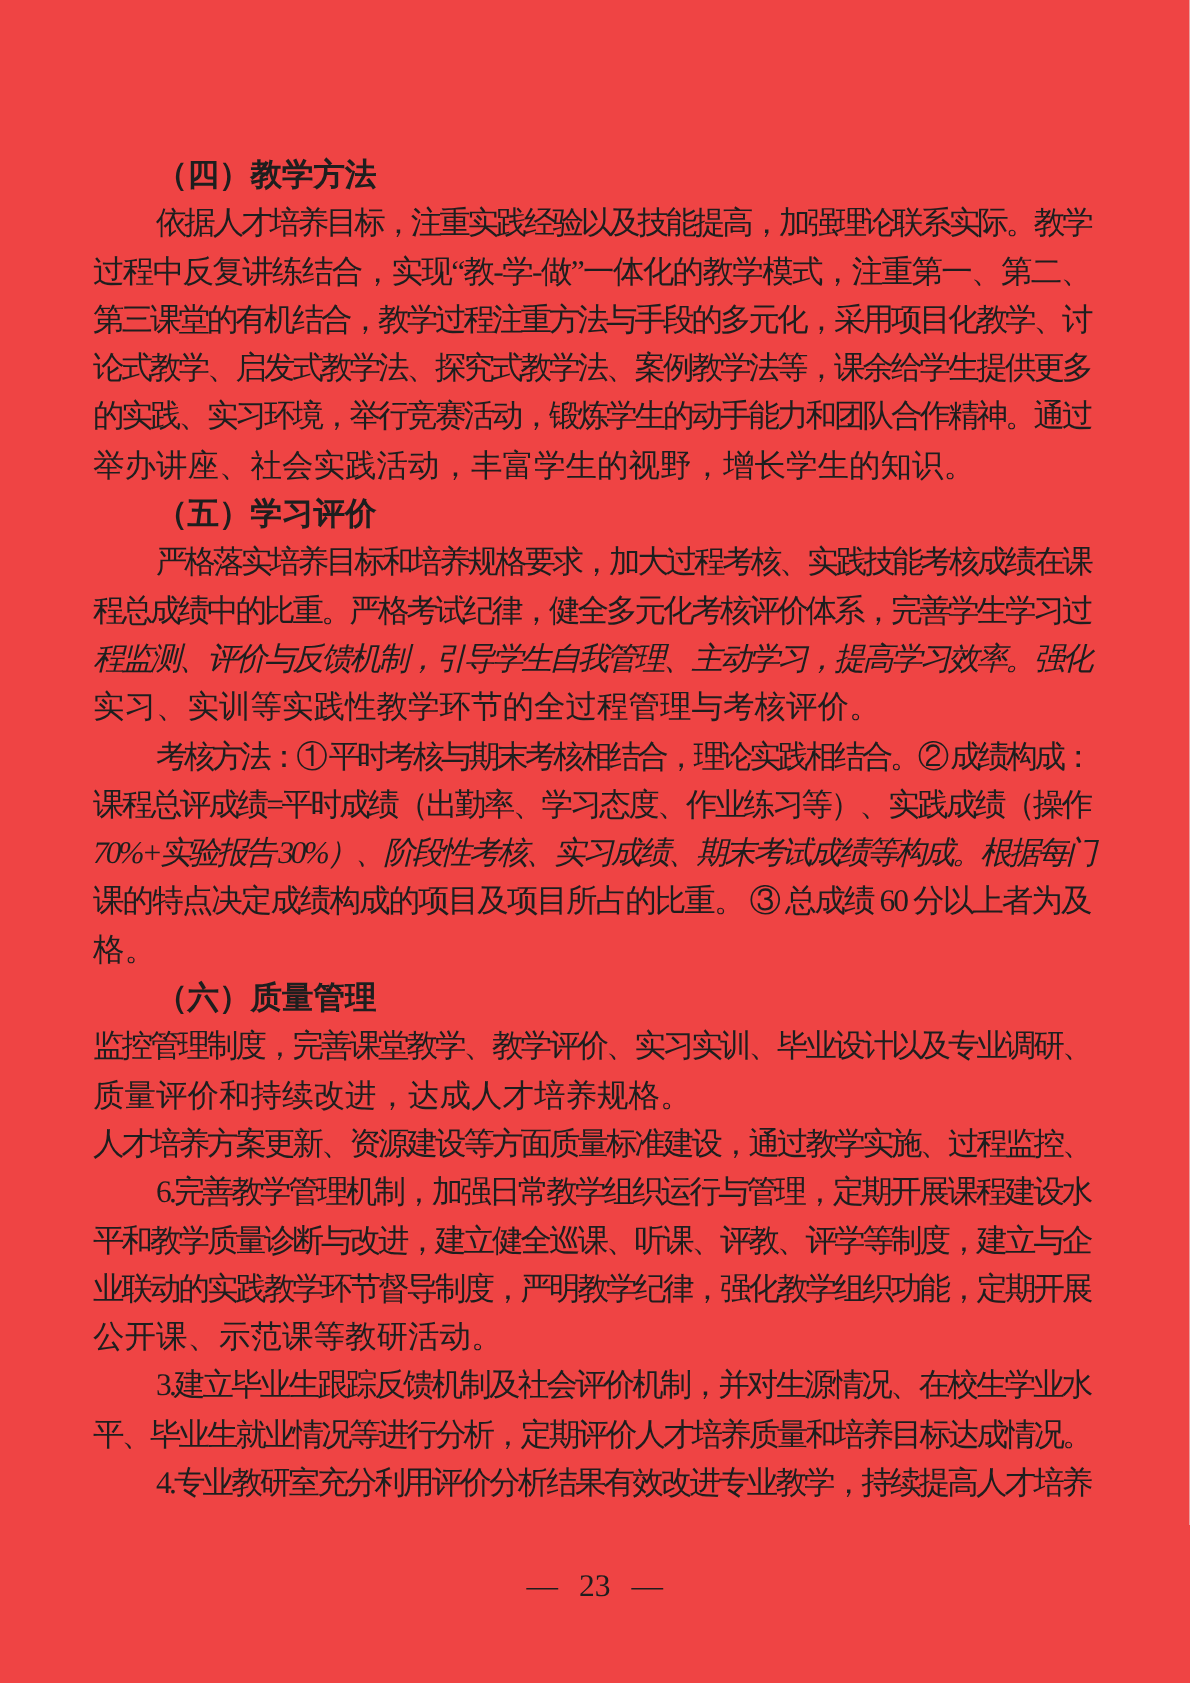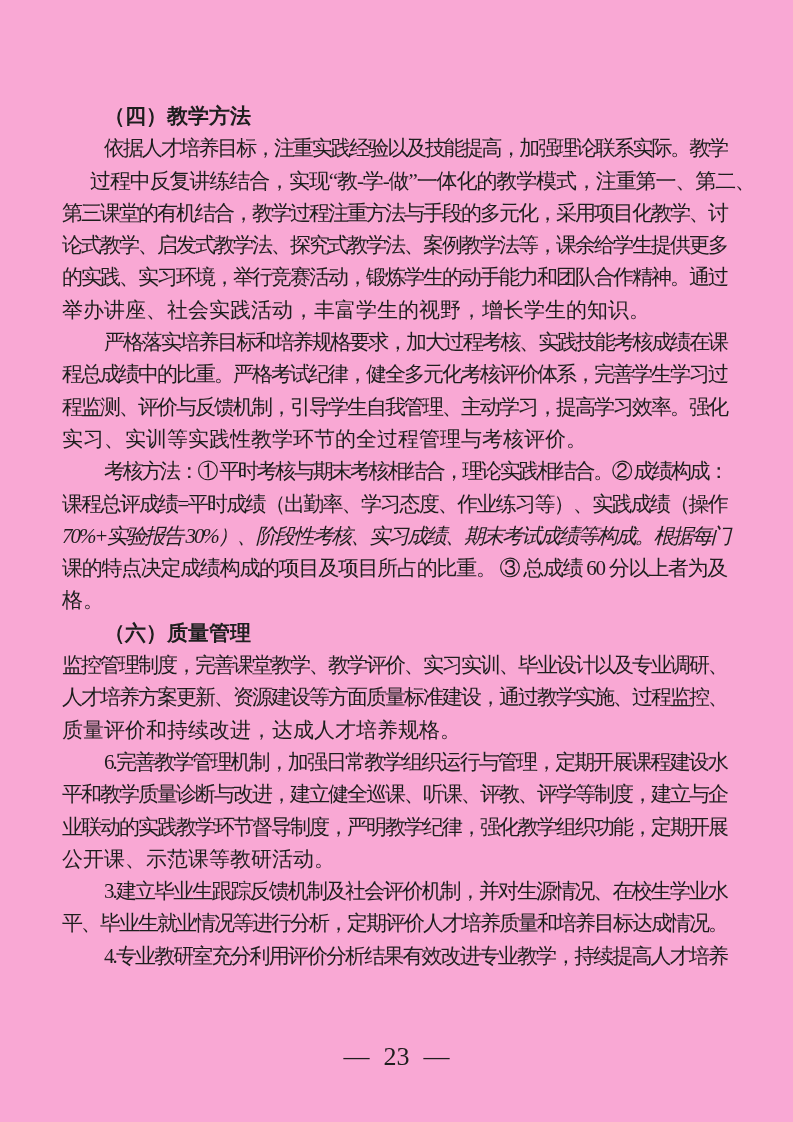--- a/index.html
+++ b/index.html
@@ -1,20 +1,20 @@
 <!DOCTYPE html>
 <html><head>
 <meta charset="utf-8">
 <style>
   html,body{margin:0;padding:0;background:#e8e8e8;}
   .page{
     position:relative;
     width:793px;height:1122px;
     margin:0 auto;
-    background:#f9a8d4;
+    background:#ef4444;
     font-family:"Liberation Serif","DejaVu Serif",serif;
     color:#1e1e1e;
     overflow:hidden;
   }
   #doc{
     position:absolute;
     left:62px;top:100px;width:665px;
   }
   .line{
     height:32.3px;
@@ -29,50 +29,51 @@
   .heading .txt,
   .first .txt{
     padding-left:42px; 
     display:inline-block;
   }
   .txt{display:inline-block;}
   .footer{
     position:absolute;
     top:1041px;left:0;width:100%;
     text-align:center;
-    font-size:26px;line-height:32px;
+    font-size:21px;line-height:32px;
     color:#1e1e1e;
   }
   .footer .num{margin:0 14px;}
 </style>
 </head>
 <body>
 
 <div class="page">
   <div id="doc">
       <div class="line heading"><span class="txt">（四）教学方法</span></div>
       <div class="line body first"><span class="txt" style="letter-spacing: -2.12121px;">依据人才培养目标，注重实践经验以及技能提高，加强理论联系实际。教学</span></div>
-      <div class="line body"><span class="txt" style="letter-spacing: -1.10113px; margin-left: 28px;">过程中反复讲练结合，实现“教-学-做”一体化的教学模式，注重第一、第二、</span></div>
+      <div class="line body"><span class="txt" style="letter-spacing: -1.10113px;">过程中反复讲练结合，实现“教-学-做”一体化的教学模式，注重第一、第二、</span></div>
       <div class="line body"><span class="txt" style="letter-spacing: -2px;">第三课堂的有机结合，教学过程注重方法与手段的多元化，采用项目化教学、讨</span></div>
       <div class="line body"><span class="txt" style="letter-spacing: -2px;">论式教学、启发式教学法、探究式教学法、案例教学法等，课余给学生提供更多</span></div>
       <div class="line body"><span class="txt" style="letter-spacing: -2px;">的实践、实习环境，举行竞赛活动，锻炼学生的动手能力和团队合作精神。通过</span></div>
       <div class="line body last"><span class="txt">举办讲座、社会实践活动，丰富学生的视野，增长学生的知识。</span></div>
+      <div class="line heading"><span class="txt">（五）学习评价</span></div>
       <div class="line body first"><span class="txt" style="letter-spacing: -2.12121px;">严格落实培养目标和培养规格要求，加大过程考核、实践技能考核成绩在课</span></div>
       <div class="line body"><span class="txt" style="letter-spacing: -2px;">程总成绩中的比重。严格考试纪律，健全多元化考核评价体系，完善学生学习过</span></div>
-      <div class="line body"><span class="txt" style="letter-spacing: -2px;">程监测、评价与反馈机制，引导学生自我管理、主动学习，提高学习效率。强化</span></div>
+      <div class="line body"><span class="txt" style="letter-spacing: -2px; font-style: italic;">程监测、评价与反馈机制，引导学生自我管理、主动学习，提高学习效率。强化</span></div>
       <div class="line body last"><span class="txt">实习、实训等实践性教学环节的全过程管理与考核评价。</span></div>
       <div class="line body first"><span class="txt" style="letter-spacing: -2.3px;">考核方法：① 平时考核与期末考核相结合，理论实践相结合。② 成绩构成：</span></div>
       <div class="line body"><span class="txt" style="letter-spacing: -1.73839px;">课程总评成绩=平时成绩（出勤率、学习态度、作业练习等）、实践成绩（操作</span></div>
       <div class="line body"><span class="txt" style="letter-spacing: -2.05369px; font-style: italic;">70%+实验报告 30%）、阶段性考核、实习成绩、期末考试成绩等构成。根据每门</span></div>
       <div class="line body"><span class="txt" style="letter-spacing: -1.28947px;">课的特点决定成绩构成的项目及项目所占的比重。 ③ 总成绩 60 分以上者为及</span></div>
       <div class="line body last"><span class="txt">格。</span></div>
       <div class="line heading"><span class="txt">（六）质量管理</span></div>
       <div class="line body"><span class="txt" style="letter-spacing: -2px;">监控管理制度，完善课堂教学、教学评价、实习实训、毕业设计以及专业调研、</span></div>
+      <div class="line body last"><span class="txt">质量评价和持续改进，达成人才培养规格。</span></div>
       <div class="line body"><span class="txt" style="letter-spacing: -2px;">人才培养方案更新、资源建设等方面质量标准建设，通过教学实施、过程监控、</span></div>
-      <div class="line body last"><span class="txt">质量评价和持续改进，达成人才培养规格。</span></div>
       <div class="line body first"><span class="txt" style="letter-spacing: -1.90441px;">6.完善教学管理机制，加强日常教学组织运行与管理，定期开展课程建设水</span></div>
       <div class="line body"><span class="txt" style="letter-spacing: -2px;">平和教学质量诊断与改进，建立健全巡课、听课、评教、评学等制度，建立与企</span></div>
       <div class="line body"><span class="txt" style="letter-spacing: -2px; text-align: center;">业联动的实践教学环节督导制度，严明教学纪律，强化教学组织功能，定期开展</span></div>
       <div class="line body last"><span class="txt">公开课、示范课等教研活动。</span></div>
       <div class="line body first"><span class="txt" style="letter-spacing: -1.90441px;">3.建立毕业生跟踪反馈机制及社会评价机制，并对生源情况、在校生学业水</span></div>
       <div class="line body last"><span class="txt" style="letter-spacing: -2px; text-align: right;">平、毕业生就业情况等进行分析，定期评价人才培养质量和培养目标达成情况。</span></div>
       <div class="line body first last"><span class="txt" style="letter-spacing: -1.90441px;">4.专业教研室充分利用评价分析结果有效改进专业教学，持续提高人才培养</span></div>
     </div>
   <div class="footer">
     <span class="dash">—</span><span class="num">23</span><span class="dash">—</span>

